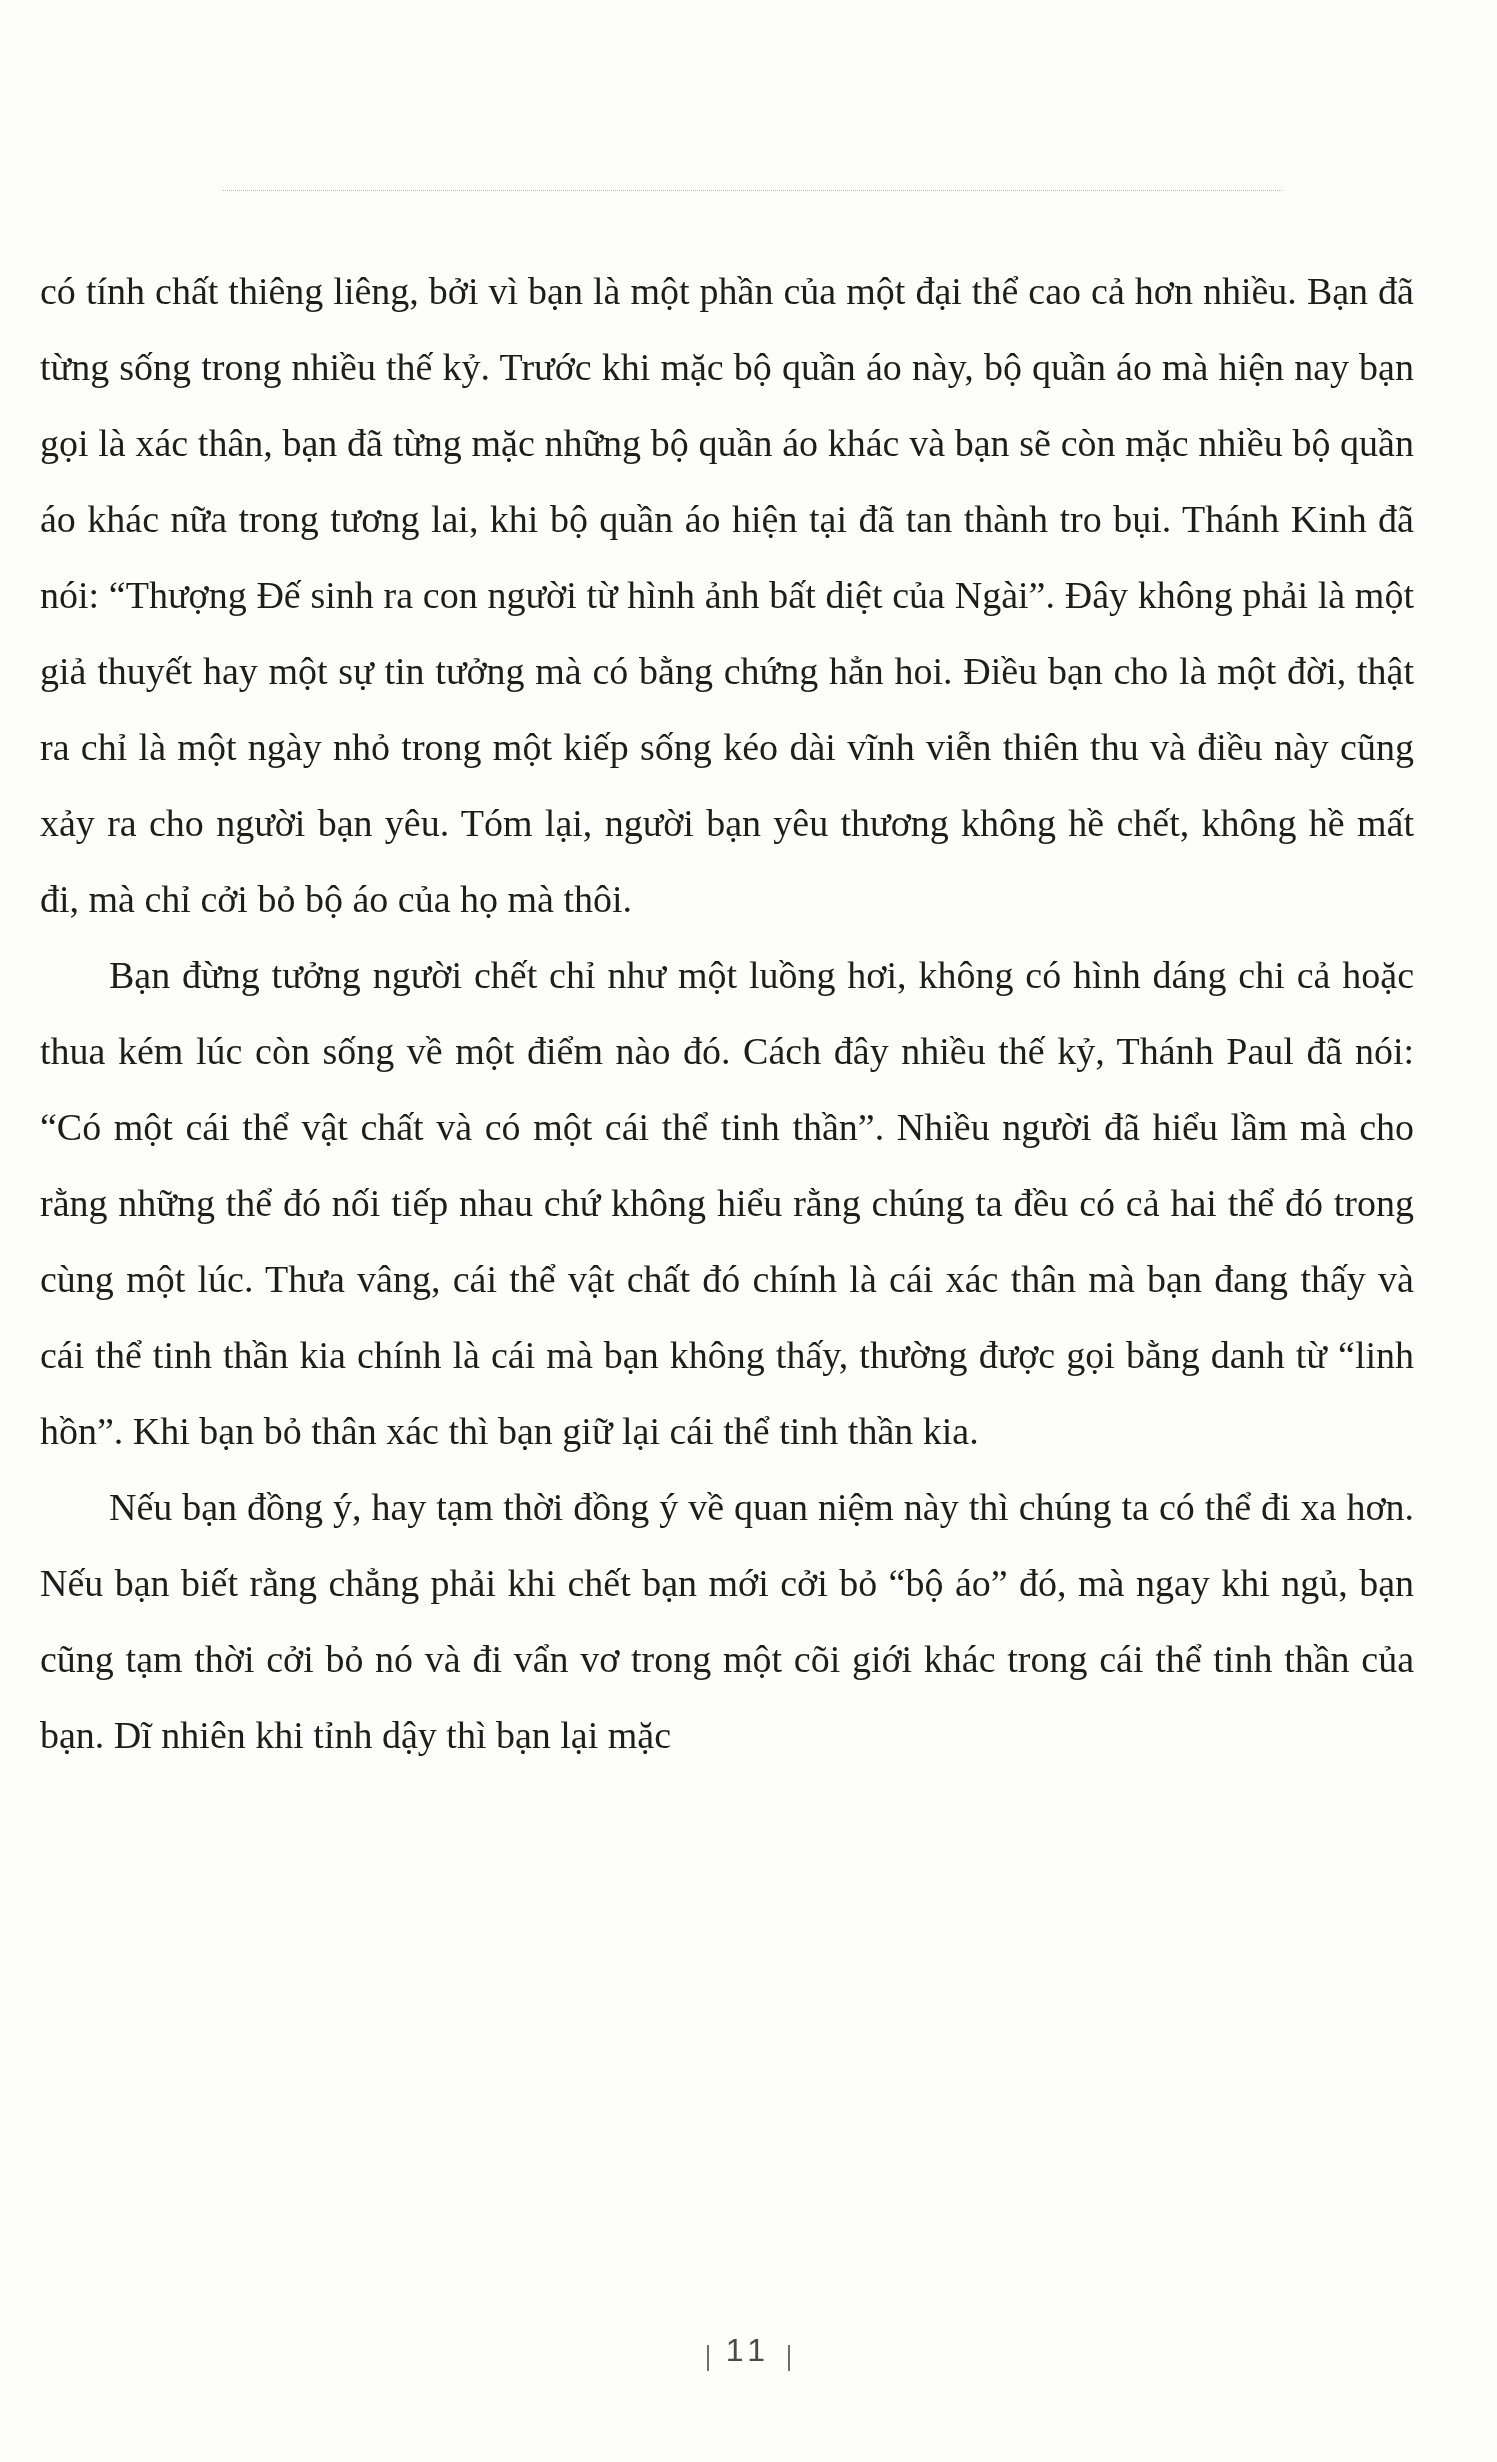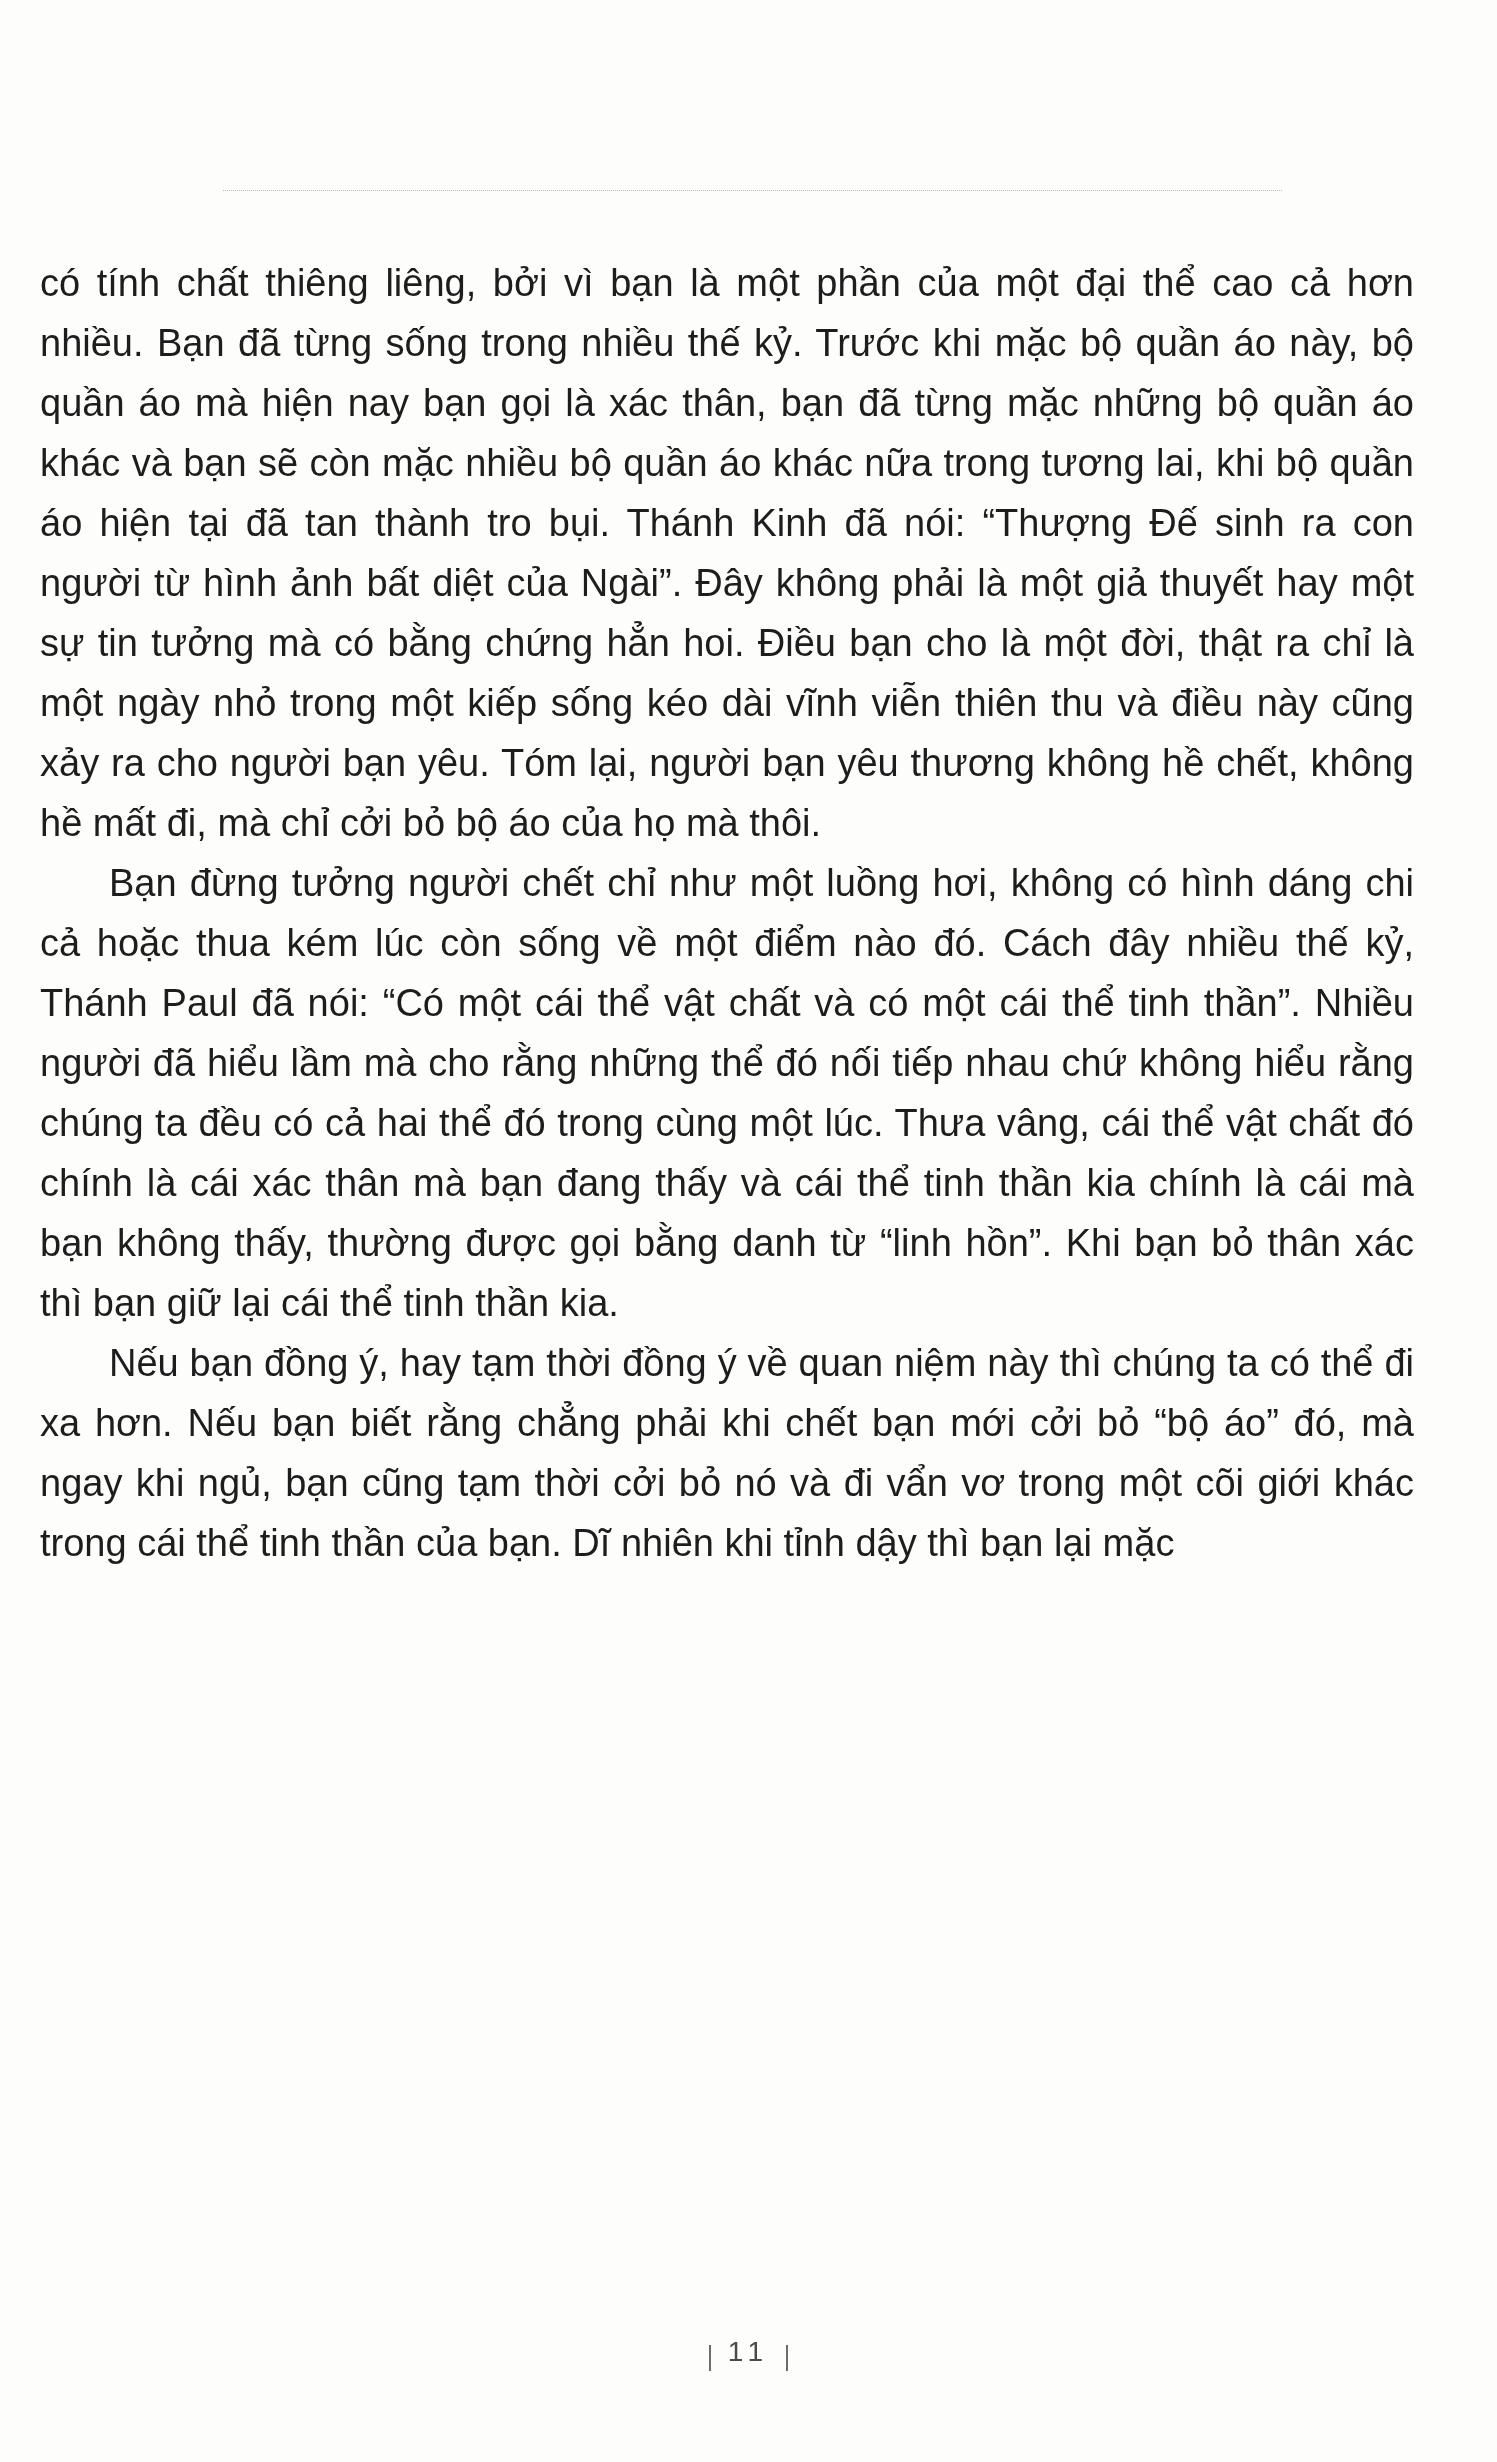--- a/index.html
+++ b/index.html
@@ -41,23 +41,23 @@
     width: 1059px;
     height: 0;
     border-top: 1.5px dotted #b9b7b2;
   }
 
   .body-text {
     position: absolute;
     top: 253px;
     left: 40px;
     width: 1374px;
-    font-family: Liberation Sans, sans-serif;
+    font-family: Liberation Serif, serif;
     font-size: 38px;
-    line-height: 60px;
+    line-height: 76px;
     color: #1d1d1d;
     text-align: justify;
     text-justify: inter-word;
   }
 
   .body-text p {
     margin: 0 0 0 0;
   }
 
   .body-text p.indent {
@@ -67,21 +67,21 @@
   .footer {
     position: absolute;
     bottom: 91px;
     left: 0;
     width: 100%;
     text-align: center;
   }
 
   .page-number {
     font-family: "Liberation Sans", sans-serif;
-    font-size: 28px;
+    font-size: 32px;
     letter-spacing: 6.1px;
     color: #4a4a48;
     display: inline-block;
   }
 
   .pnum-rule-left, .pnum-rule-right {
     display: inline-block;
     width: 1.5px;
     height: 26px;
     background: #6d6c68;

